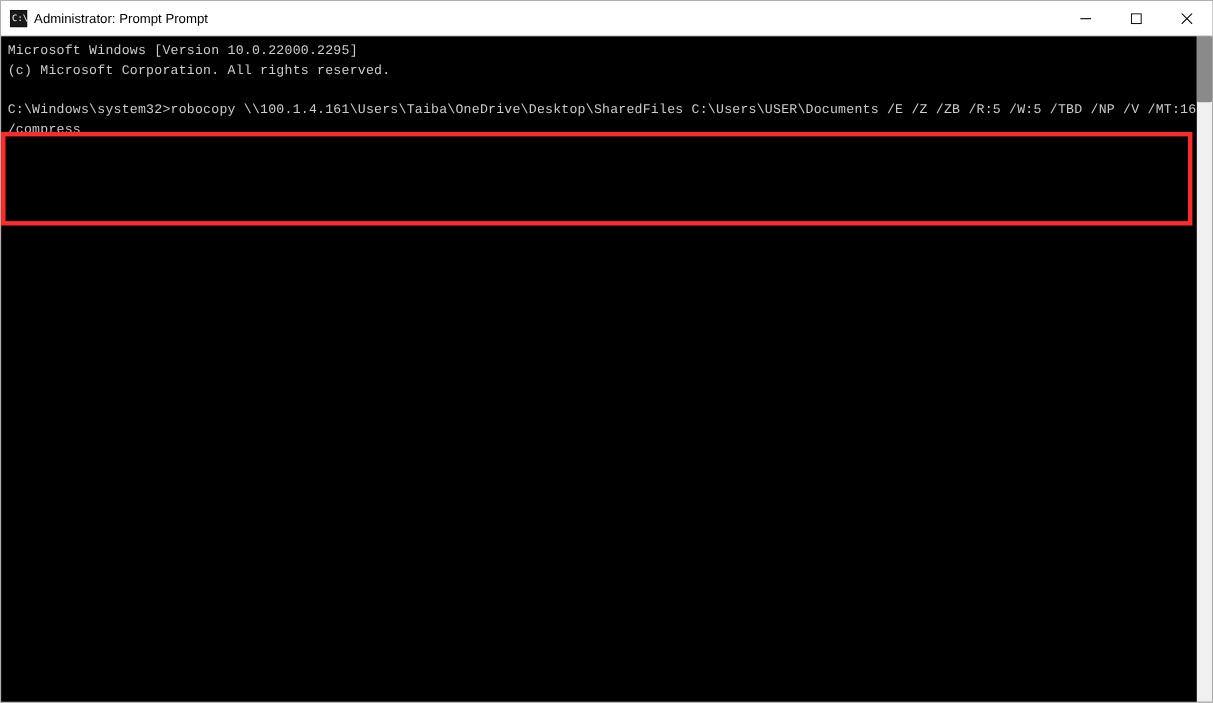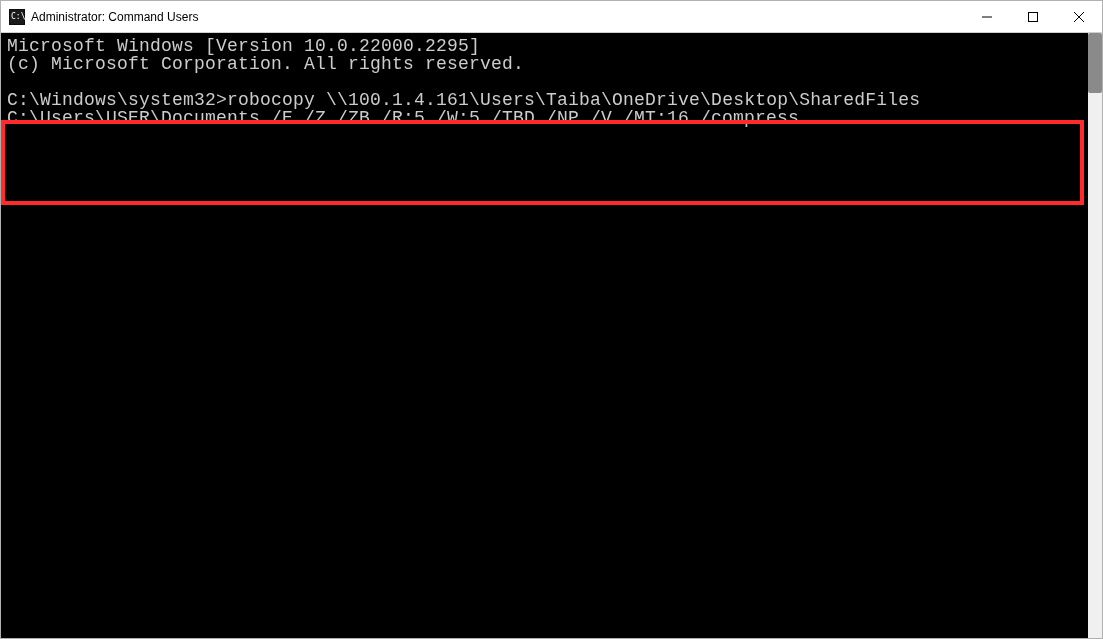--- a/index.html
+++ b/index.html
@@ -4,39 +4,39 @@
   <style>
     * { margin: 0; padding: 0; box-sizing: border-box; }
     html, body { width: 1103px; height: 639px; font-family: "Segoe UI", Tahoma, sans-serif; background: #fff; overflow: hidden; }
     .window { width: 1103px; height: 639px; background: #fff; display: flex; flex-direction: column; border: 1px solid #b0b0b0; }
     .titlebar { height: 32px; background: #fff; display: flex; align-items: center; border-bottom: 1px solid #d0d0d0; }
     .titlebar-icon { width: 16px; height: 16px; margin-left: 8px; margin-right: 6px; display: flex; align-items: center; justify-content: center; }
     .titlebar-title { font-size: 12px; color: #000; flex: 0 0 auto; }
     .titlebar-spacer { flex: 1; }
     .titlebar-btn { width: 46px; height: 32px; display: flex; align-items: center; justify-content: center; cursor: pointer; }
     .client { flex: 1; background: #000; position: relative; }
-    .terminal { position: absolute; left: 0; top: 0; right: 14px; bottom: 0; font-family: "Consolas","Courier New",monospace; font-size: 18px; line-height: 18px; color: #cccccc; white-space: pre-wrap; padding: 4px 0 4px 6px; letter-spacing: 0.2px; }
+    .terminal { position: absolute; left: 0; top: 0; right: 14px; bottom: 0; font-family: "Consolas","Courier New",monospace; font-size: 12px; line-height: 18px; color: #cccccc; white-space: pre-wrap; padding: 4px 0 4px 6px; letter-spacing: 0.2px; }
     .scrollbar-track { position: absolute; right: 0; top: 0; width: 14px; height: 100%; background: #f0f0f0; }
     .scrollbar-thumb { position: absolute; right: 0; top: 0; width: 14px; height: 60px; background: #8a8a8a; border-radius: 2px; }
     .highlight-box { position: absolute; border: 4px solid #ff2b2b; pointer-events: none; }
     .highlight-1 { left: 0px; top: 87px; width: 1083px; height: 85px; }
   </style>
 </head>
 <body>
 
 <div class="window">
   <div class="titlebar">
     <div class="titlebar-icon">
       <svg width="16" height="16" viewBox="0 0 16 16">
         <rect x="0" y="0" width="16" height="16" fill="#0c0c0c"></rect>
         <rect x="1" y="1" width="14" height="14" fill="#1a1a1a"></rect>
         <text x="2" y="10" font-family="Consolas,monospace" font-size="8" fill="#ffffff">C:\</text>
       </svg>
     </div>
-    <div class="titlebar-title">Administrator: Command Users</div>
+    <div class="titlebar-title">Administrator: Prompt Prompt</div>
     <div class="titlebar-spacer"></div>
     <div class="titlebar-btn">
       <svg width="10" height="10" viewBox="0 0 10 10">
           <rect x="0" y="4.5" width="10" height="1" fill="#000"></rect>
         </svg>
     </div>
     <div class="titlebar-btn">
       <svg width="10" height="10" viewBox="0 0 10 10">
           <rect x="0.5" y="0.5" width="9" height="9" fill="none" stroke="#000" stroke-width="1"></rect>
         </svg>

